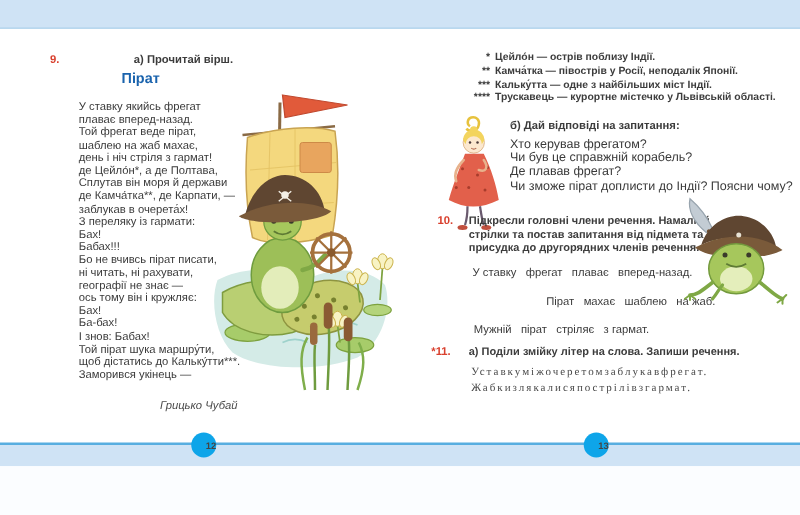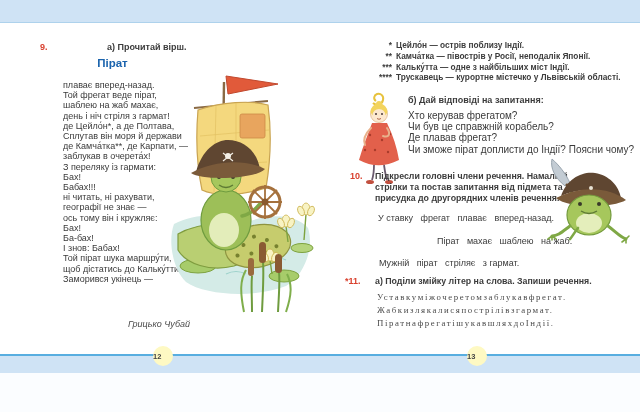--- a/index.html
+++ b/index.html
@@ -9,22 +9,22 @@
     font-family:"Liberation Sans","DejaVu Sans",sans-serif;
     color:#3a3a3a;
   }
   .abs{position:absolute;}
   
   .top-band{left:0;top:0;width:640px;height:22px;background:#cfe3f5;border-bottom:1px solid #aed2ec;}
   .bottom-line{left:0;top:354px;width:640px;height:2px;background:#58aee0;}
   .bottom-band{left:0;top:356px;width:640px;height:17px;background:#cfe3f5;}
   .bottom-pale{left:0;top:373px;width:640px;height:39px;background:#fbfdff;}
   
-  .page-badge{width:20px;height:20px;border-radius:50%;background:#fef9c3;
-    display:flex;align-items:center;justify-content:flex-start;
+  .page-badge{width:20px;height:20px;border-radius:50%;background:#0ea5e9;
+    display:flex;align-items:center;justify-content:flex-end;
     font-size:7.5px;font-weight:bold;color:#444;z-index:5;}
   
   .ex-num{font-size:9px;font-weight:bold;color:#d9402e;}
   .task-label{font-size:9px;font-weight:bold;color:#3c3c3c;}
   .poem-title{font-size:11.5px;font-weight:bold;color:#1a63ad;text-align:center;width:115px;}
   .poem{font-size:9px;line-height:10.2px;}
   .poem div{white-space:pre;}
   .author{font-size:9px;font-style:italic;color:#4a4a4a;}
   .footnotes{font-size:8.3px;font-weight:bold;line-height:10.8px;color:#3c3c3c;}
   .footnote-row{display:flex;}
@@ -43,31 +43,33 @@
   <div class="abs top-band"></div>
   <div class="abs bottom-line"></div>
   <div class="abs bottom-band"></div>
   <div class="abs bottom-pale"></div>
 
   <div class="abs ex-num" style="left:40px;top:42px;">9.</div>
   <div class="abs task-label" style="left:66px;top:42px;margin-left:41px;">а) Прочитай вірш.</div>
   <div class="abs poem-title" style="left:55px;top:57px;">Пірат</div>
 
   <div class="abs poem" style="left:63px;top:80px;">
+    <div>У ставку якийсь фрегат</div>
     <div>плаває вперед-назад.</div>
     <div>Той фрегат веде пірат,</div>
     <div>шаблею на жаб махає,</div>
     <div>день і ніч стріля з гармат!</div>
     <div>де Цейло́н*, а де Полтава,</div>
     <div>Сплутав він моря й держави</div>
     <div>де Камча́тка**, де Карпати, —</div>
     <div>заблукав в очерета́х!</div>
     <div>З переляку із гармати:</div>
     <div>Бах!</div>
     <div>Бабах!!!</div>
+    <div>Бо не вчивсь пірат писати,</div>
     <div>ні читать, ні рахувати,</div>
     <div>географії не знає —</div>
     <div>ось тому він і кружляє:</div>
     <div>Бах!</div>
     <div>Ба-бах!</div>
     <div>І знов: Бабах!</div>
     <div>Той пірат шука маршру́ти,</div>
     <div>щоб дістатись до Кальку́тти***.</div>
     <div>Заморився укінець —</div>
   </div>
@@ -220,21 +222,20 @@
     <path d="M27,70 C19,76 15,80 9,80 M65,70 C73,76 77,81 83,83" stroke="#7fa845" stroke-width="3" fill="none" stroke-linecap="round"></path>
     <path d="M9,80 l-4,3 M9,80 l0,4 M9,80 l4,3 M83,83 l-4,3 M83,83 l0,4 M83,83 l3,-3" stroke="#7fa845" stroke-width="1.6" stroke-linecap="round"></path>
     <path d="M35,72 C31,77 29,81 27,83" stroke="#7fa845" stroke-width="2.6" fill="none" stroke-linecap="round"></path>
   </svg>
 
   <div class="abs ex-num" style="left:345px;top:276px;">*11.</div>
   <div class="abs instruction" style="left:375px;top:276px;">а) Поділи змійку літер на слова. Запиши речення.</div>
   <div class="abs snakes" style="left:377px;top:291px;">
     <div>Уставкуміжочеретомзаблукавфрегат.</div>
     <div>Жабкизлякалисяпострілівзгармат.</div>
-    <div>ПіратнафрегатішукавшляхдоІндії.</div>
   </div>
 
   <div class="abs page-badge" style="left:153px;top:346px;">
     <span>12</span>
   </div>
   <div class="abs page-badge" style="left:467px;top:346px;">
     <span>13</span>
   </div>
 
 </div>

